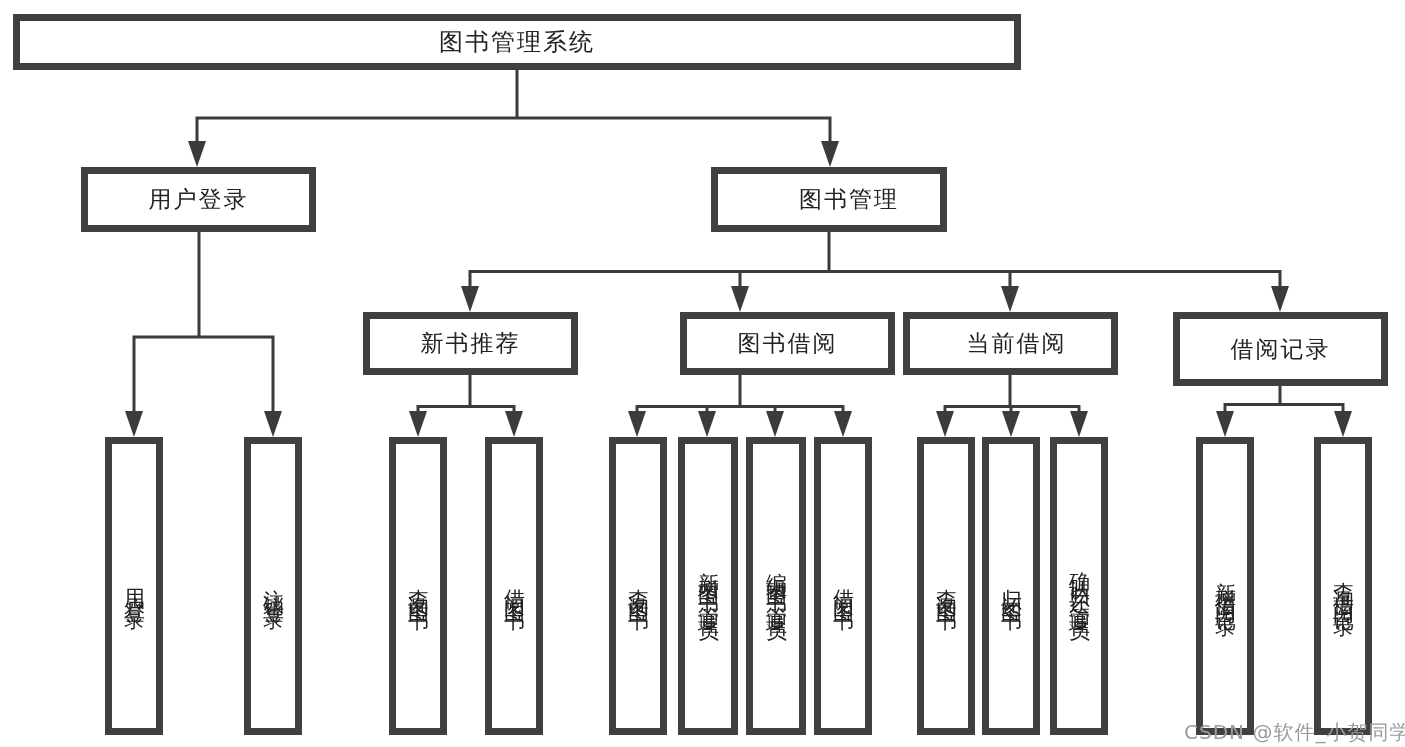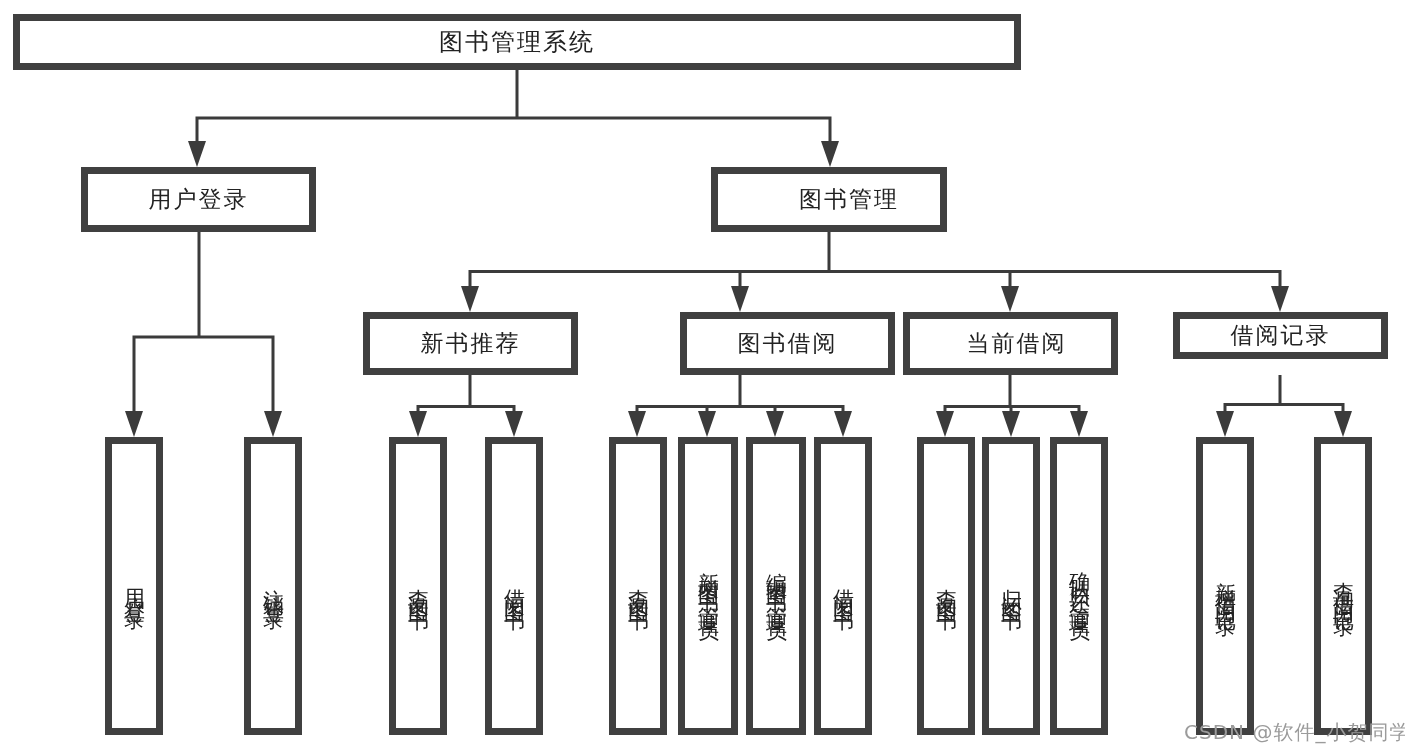--- a/index.html
+++ b/index.html
@@ -74,21 +74,21 @@
   </svg>
 
   <div class="node hbox root" style="left:13px;top:14px;width:1008px;height:56px;">图书管理系统</div>
 
   <div class="node hbox" style="left:81px;top:167px;width:235px;height:65px;">用户登录</div>
   <div class="node hbox" style="left:711px;top:167px;width:236px;height:65px;padding-left:40px;">图书管理</div>
 
   <div class="node hbox" style="left:363px;top:312px;width:215px;height:63px;text-align:right;">新书推荐</div>
   <div class="node hbox" style="left:633px;top:312px;width:215px;height:63px;margin-left:47px;">图书借阅</div>
   <div class="node hbox" style="left:903px;top:312px;width:215px;height:63px;padding-left:12px;">当前借阅</div>
-  <div class="node hbox" style="left:1173px;top:312px;width:215px;height:47px;">借阅记录</div>
+  <div class="node hbox" style="left:1173px;top:312px;width:215px;height:74px;">借阅记录</div>
 
   <div class="node vbox" style="left:105px;top:437px;width:58px;height:298px;">
     <span class="vtext">用户登录</span>
   </div>
   <div class="node vbox" style="left:244px;top:437px;width:58px;height:298px;">
     <span class="vtext">注销登录</span>
   </div>
 
   <div class="node vbox" style="left:389px;top:437px;width:58px;height:298px;">
     <span class="vtext">查询图书</span>

